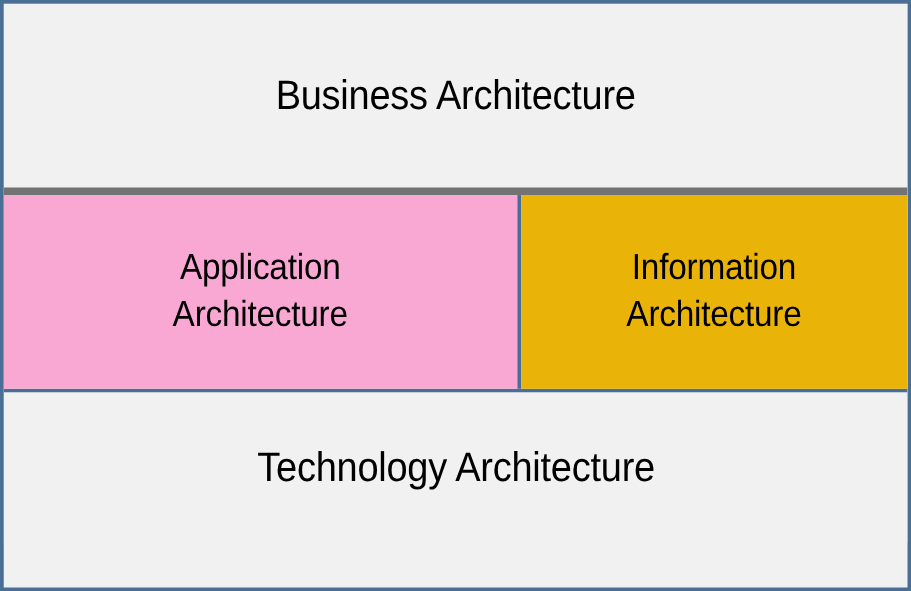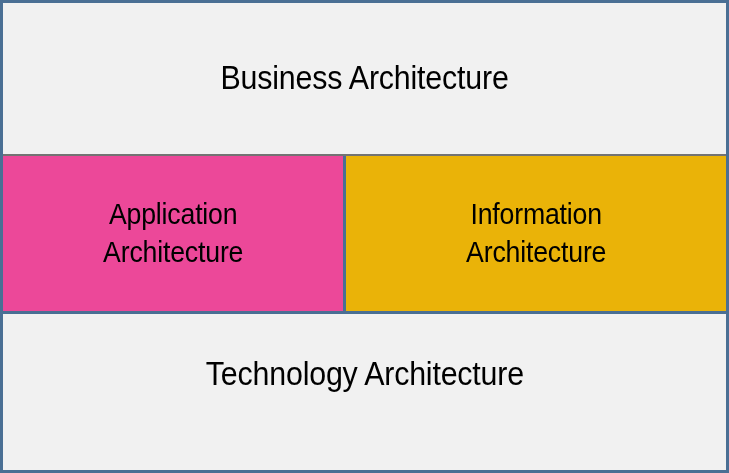--- a/index.html
+++ b/index.html
@@ -32,21 +32,21 @@
     justify-content: center;
     text-align: center;
     color: #000000;
     background: #F1F1F1;
   }
 
   .band-business {
     top: 0;
     width: 723px;
     height: 153px;
-    border-bottom: 2px solid #737373;
+    border-bottom: 6px solid #737373;
   }
 
   .band-middle {
     top: 153px;
     width: 723px;
     height: 158px;
     display: flex;
     align-items: stretch;
     justify-content: flex-start;
     border-bottom: 3px solid #4A6F94;
@@ -56,22 +56,22 @@
   .cell {
     box-sizing: border-box;
     display: flex;
     align-items: center;
     justify-content: center;
     text-align: center;
     color: #000000;
   }
 
   .cell-application {
-    width: 343px;
-    background: #ec4899;
+    width: 414px;
+    background: #f9a8d4;
     border-right: 3px solid #4A6F94;
   }
 
   .cell-information {
     flex: 1 1 auto;
     background: #eab308;
   }
 
   .band-technology {
     top: 311px;

